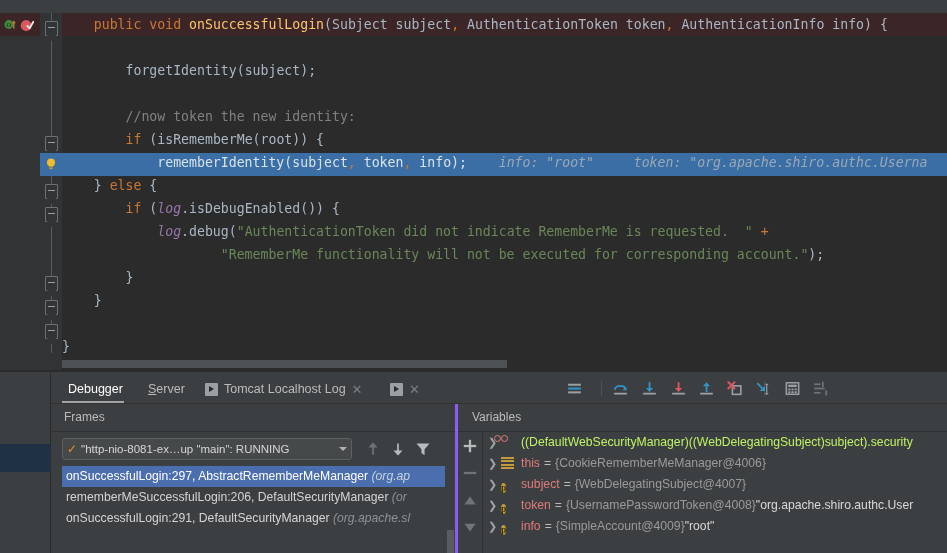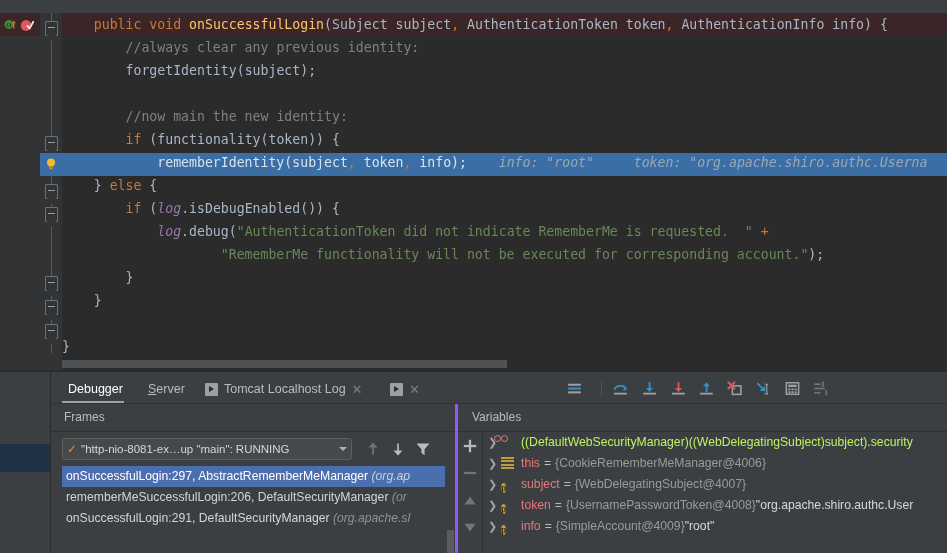--- a/index.html
+++ b/index.html
@@ -505,25 +505,25 @@
     <svg class="icon-bulb" viewBox="0 0 16 16">
       <circle cx="8" cy="6.4" r="4.6" fill="#f0bb2e"></circle>
       <rect x="5.6" y="10.6" width="4.8" height="1.5" rx="0.6" fill="#d29b1a"></rect>
       <rect x="6.2" y="12.6" width="3.6" height="1.4" rx="0.6" fill="#d29b1a"></rect>
     </svg>
 
     <div class="code-area">
       <div class="gutter-blue-band" style="left:0;width:1400px;top:140px"></div>
       <div id="code-lines">
           <div class="code-line ln-hl-red" style="top: 0px;"><span>    </span><span class="kw">public</span><span class="pun"> </span><span class="kw">void</span><span class="pun"> </span><span class="meth">onSuccessfulLogin</span><span class="pun">(</span><span class="cls">Subject</span><span class="pun"> subject</span><span class="kw">,</span><span class="cls"> AuthenticationToken</span><span class="pun"> token</span><span class="kw">,</span><span class="cls"> AuthenticationInfo</span><span class="pun"> info</span><span class="pun">) {</span></div>
-          <div class="code-line" style="top: 23px;"><span>        </span><span class="cmt">//always clear any previous identity:</span></div>
+          <div class="code-line" style="top: 23px;"><span>        </span></div>
           <div class="code-line" style="top: 46px;"><span>        </span><span class="pun">forgetIdentity</span><span class="pun">(subject);</span></div>
           <div class="code-line" style="top: 69px;"><span></span></div>
-          <div class="code-line" style="top: 92px;"><span>        </span><span class="cmt">//now main the new identity:</span></div>
-          <div class="code-line" style="top: 115px;"><span>        </span><span class="kw">if</span><span class="pun"> (functionality(token)) {</span></div>
+          <div class="code-line" style="top: 92px;"><span>        </span><span class="cmt">//now token the new identity:</span></div>
+          <div class="code-line" style="top: 115px;"><span>        </span><span class="kw">if</span><span class="pun"> (isRememberMe(root)) {</span></div>
           <div class="code-line" style="top: 138px;"><span>            </span><span class="sel-txt">rememberIdentity(subject</span><span class="kw">,</span><span class="sel-txt"> token</span><span class="kw">,</span><span class="sel-txt"> info);</span><span class="hint">    info: "root"     token: "org.apache.shiro.authc.Userna</span></div>
           <div class="code-line" style="top: 161px;"><span>    </span><span class="pun">} </span><span class="kw">else</span><span class="pun"> {</span></div>
           <div class="code-line" style="top: 184px;"><span>        </span><span class="kw">if</span><span class="pun"> (</span><span class="fld">log</span><span class="pun">.isDebugEnabled()) {</span></div>
           <div class="code-line" style="top: 207px;"><span>            </span><span class="fld">log</span><span class="pun">.debug(</span><span class="str">"AuthenticationToken did not indicate RememberMe is requested.  "</span><span class="kw"> +</span></div>
           <div class="code-line" style="top: 230px;"><span>                    </span><span class="str">"RememberMe functionality will not be executed for corresponding account."</span><span class="pun">);</span></div>
           <div class="code-line" style="top: 253px;"><span>        </span><span class="pun">}</span></div>
           <div class="code-line" style="top: 276px;"><span>    </span><span class="pun">}</span></div>
           <div class="code-line" style="top: 299px;"><span></span></div>
           <div class="code-line" style="top: 322px;"><span></span><span class="pun">}</span></div>
         </div>

